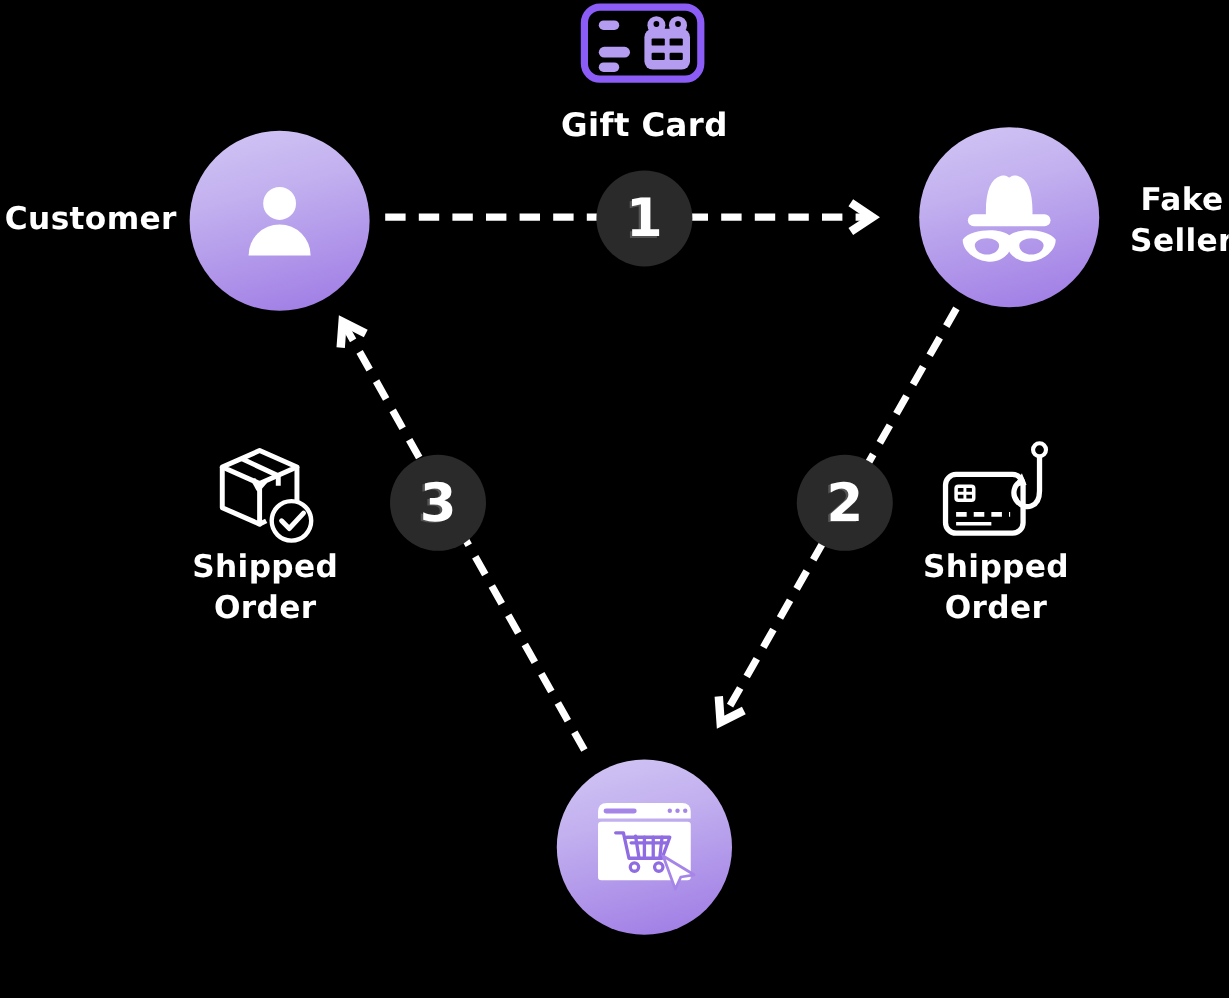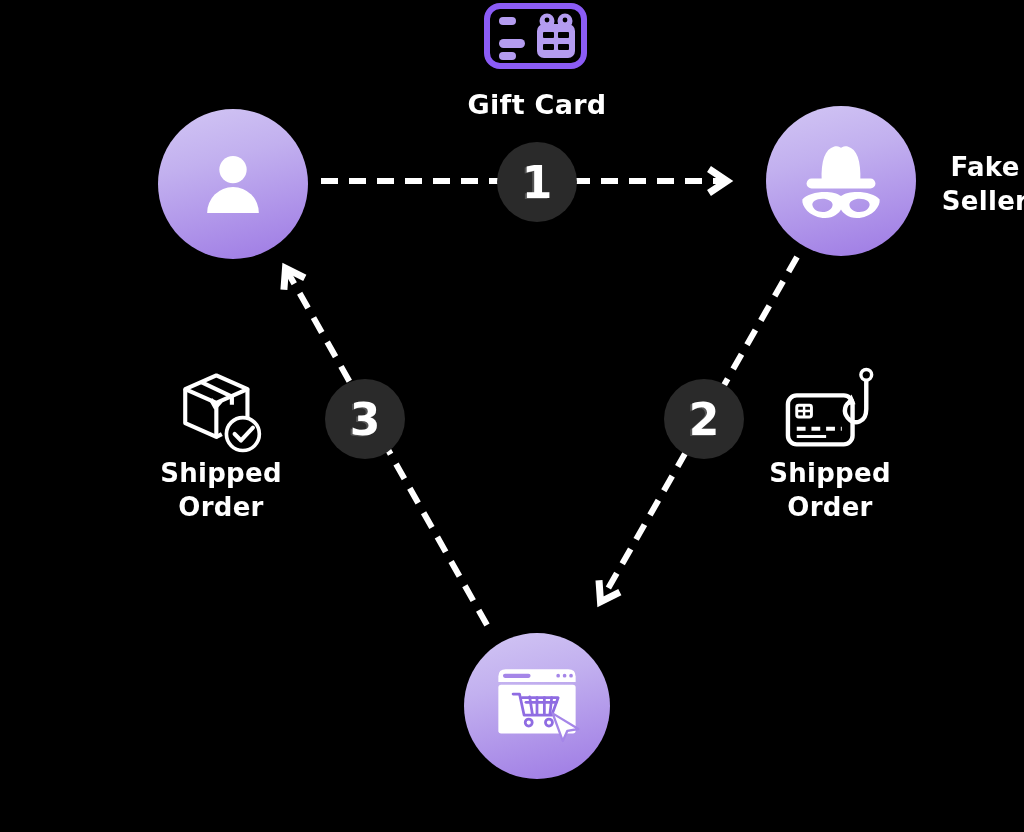--- a/index.html
+++ b/index.html
@@ -75,20 +75,21 @@
     </svg>
   </div>
   <div class="lbl lbl-gift">Gift Card</div>
 
   <div class="node node-customer">
     <svg width="76" height="80" viewBox="0 0 100 100">
       <circle cx="50" cy="31" r="18" fill="#ffffff"></circle>
       <path d="M16,88 A34,34 0 0 1 84,88 Z" fill="#ffffff"></path>
     </svg>
   </div>
+  <div class="lbl lbl-customer">Customer</div>
 
   <div class="node node-fake-seller">
     <svg width="84" height="84" viewBox="0 0 100 100">
       <path d="M27,50 C26,26 31,12 42,9 C47,7.5 49,10.5 50,10.5 C51,10.5 53,7.5 58,9 C69,12 74,26 73,50 Z" fill="#ffffff"></path>
       <rect x="9" y="47" width="82" height="12" rx="6" fill="#ffffff"></rect>
       <path fill-rule="evenodd" fill="#ffffff" d="M4,72 C12,62 40,60 50,68 C60,60 88,62 96,72 C97,80 88,92 72,94 C60,95.5 52,88 50,84 C48,88 40,95.5 28,94 C12,92 3,80 4,72 Z
         M28,71 C20,71 15,75 16,79 C17,84 22,87 28,87 C35,87 40,83 40,78 C40,74 34,71 28,71 Z
         M72,71 C66,71 60,74 60,78 C60,83 65,87 72,87 C78,87 83,84 84,79 C85,75 80,71 72,71 Z"></path>
     </svg>
   </div>

